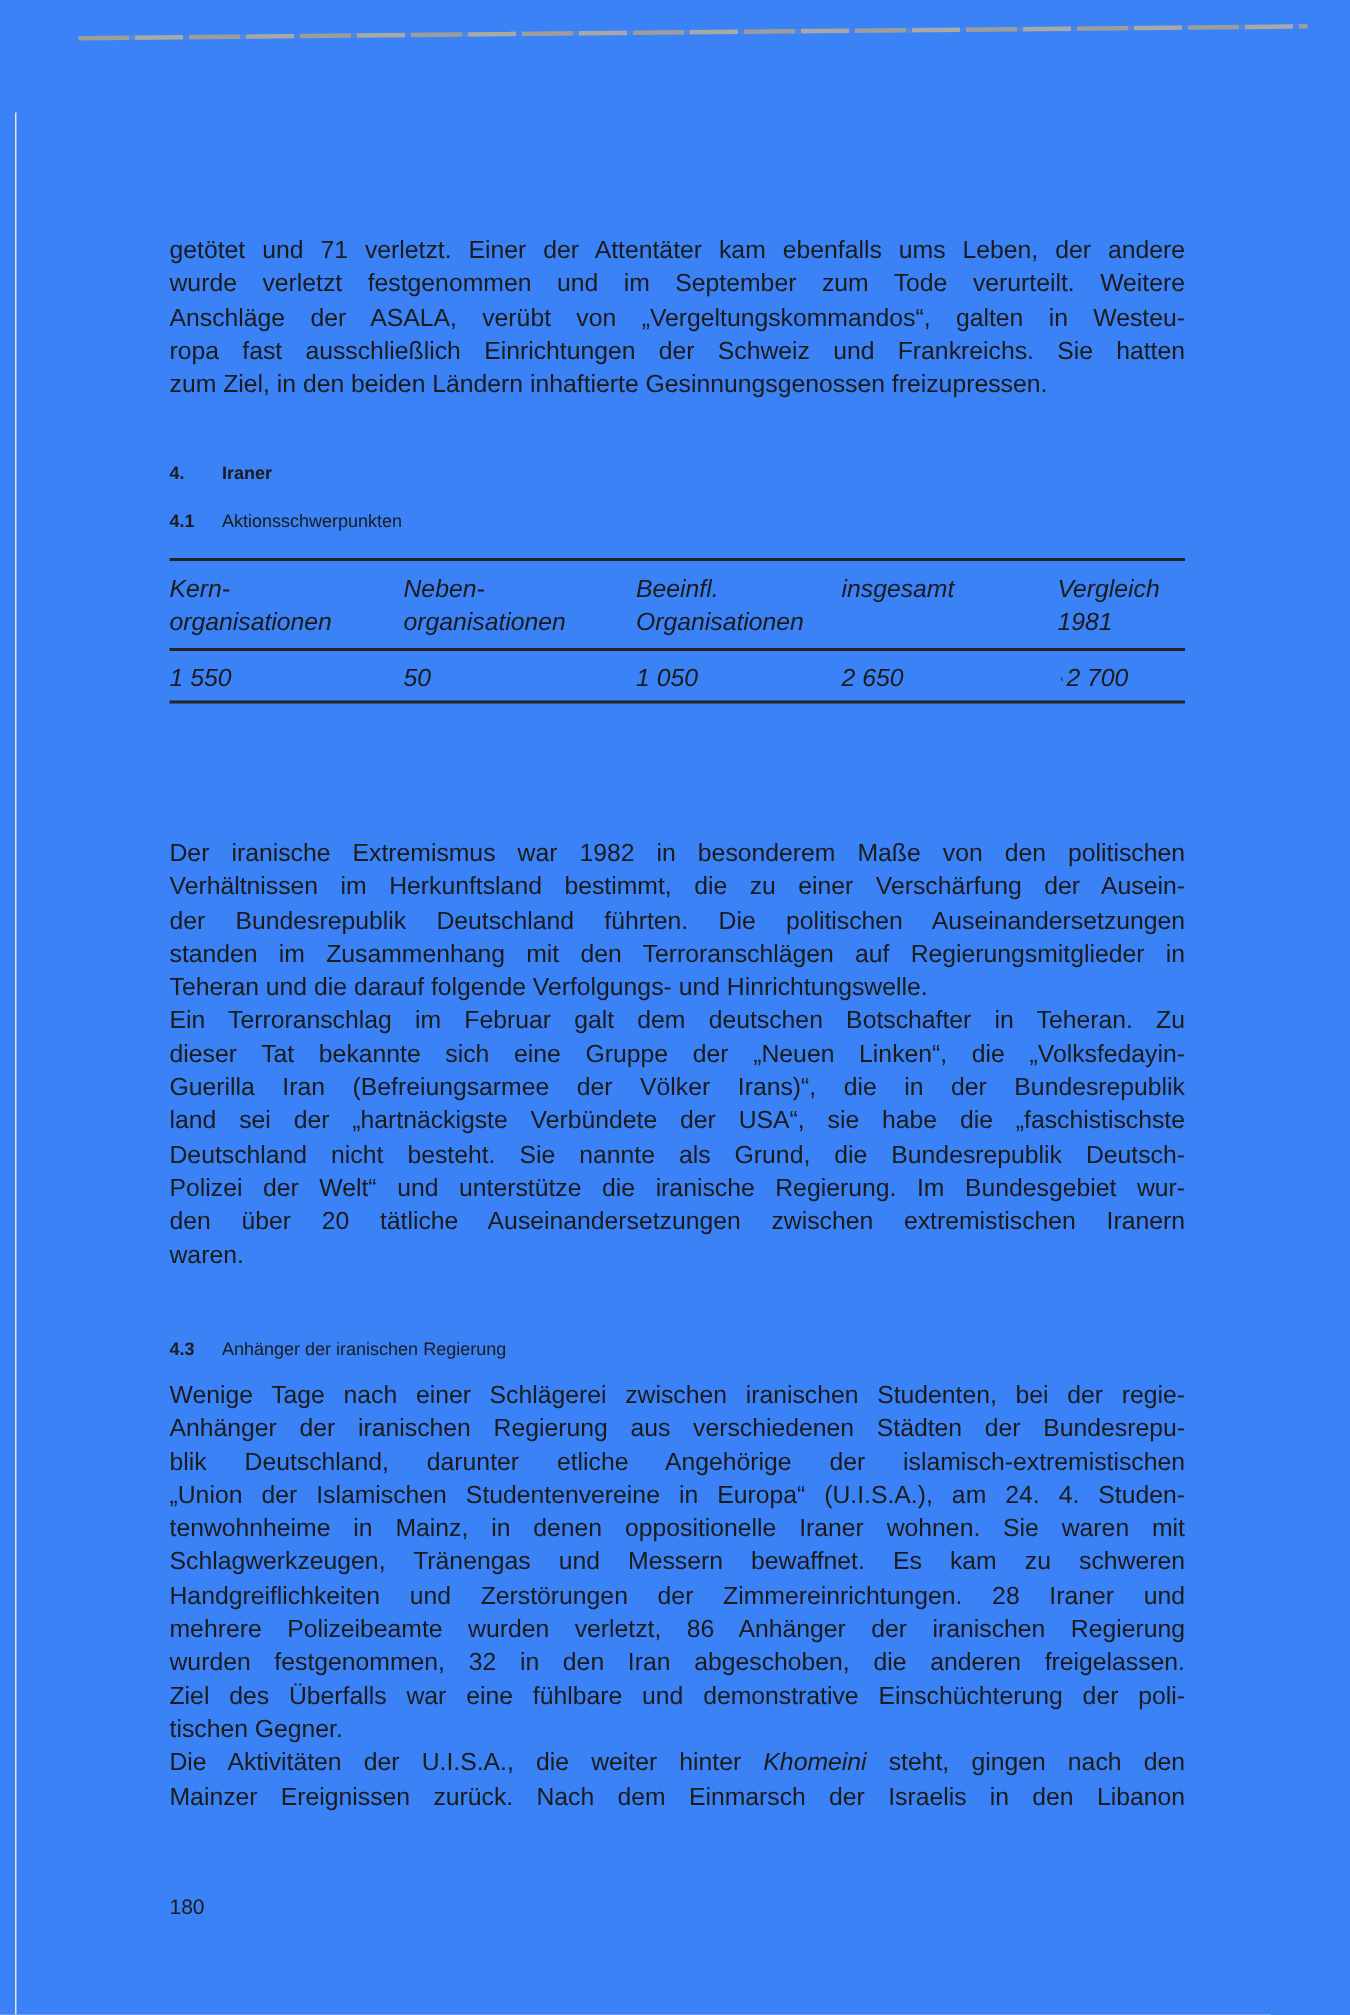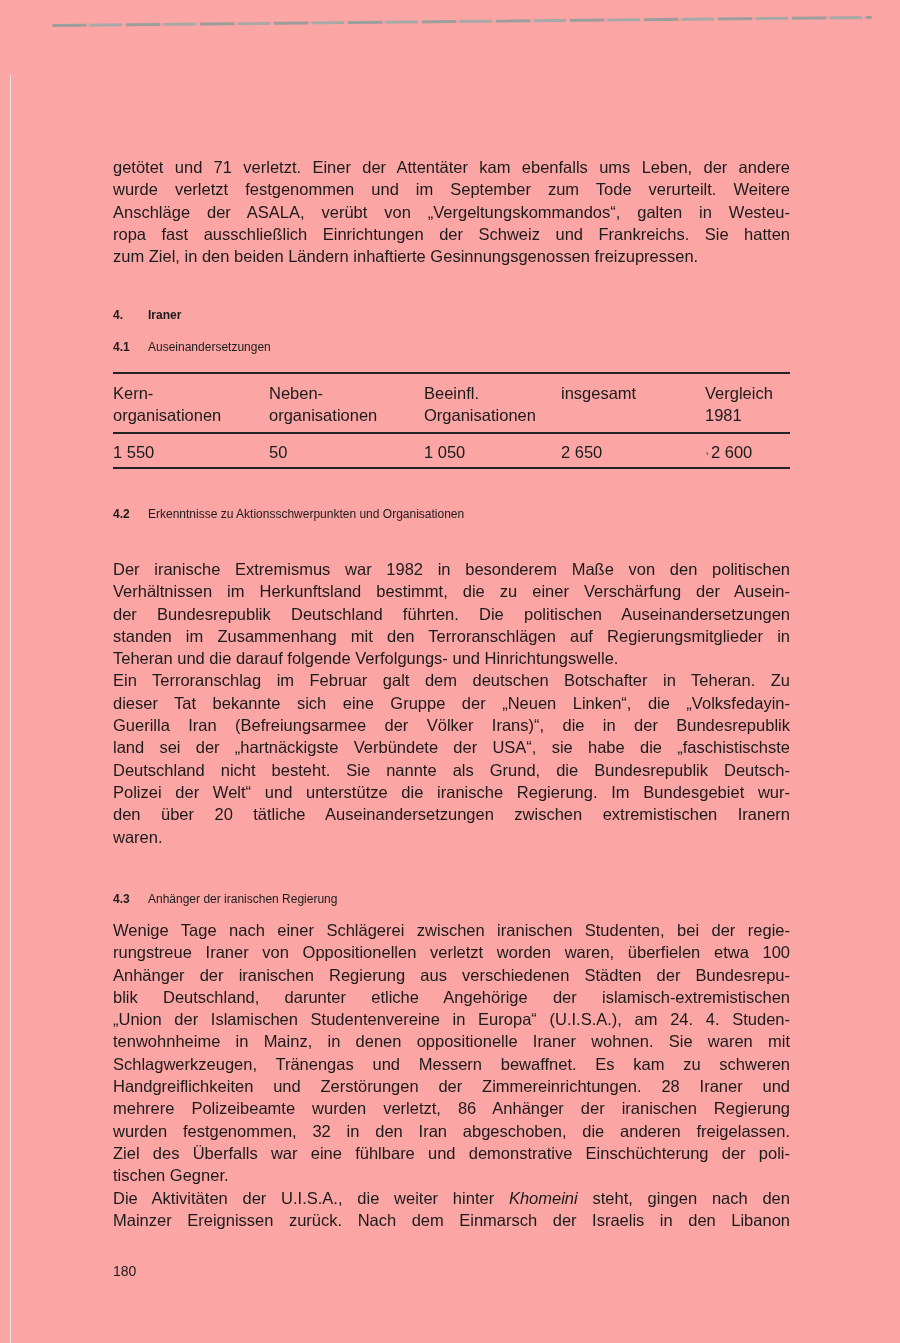--- a/index.html
+++ b/index.html
@@ -4,21 +4,21 @@
 <style>
   html, body { margin: 0; padding: 0; }
   body {
     width: 900px; height: 1343px;
     background: #f4f4f2;
     font-family: "Liberation Sans", "DejaVu Sans", sans-serif;
   }
   .sheet {
     position: relative;
     width: 900px; height: 1343px;
-    background: #fca5a5;
+    background: #3b82f6;
     overflow: hidden;
     color: #1b1b1b;
   }
   
   .scan-line-top {
     position: absolute; left: 52px; top: 20px; width: 820px; height: 3px;
     background: repeating-linear-gradient(90deg, #9d9d9b 0 34px, rgba(157,157,155,0.25) 34px 38px, #a8a8a6 38px 70px, rgba(157,157,155,0.1) 70px 74px);
     transform: rotate(-0.55deg);
     border-radius: 2px;
   }
@@ -38,21 +38,21 @@
   
   .heading { position: absolute; left: 113px; font-size: 12px; line-height: 21px; white-space: nowrap; }
   .hnum { font-weight: bold; display: inline-block; width: 35px; }
   .h-main .htitle { font-weight: bold; }
   
   .vtable { position: absolute; left: 113px; top: 372px; width: 677px; height: 98px; font-size: 16.5px; }
   .rule { position: absolute; left: 0; width: 100%; background: #242424; }
   .rule-top { top: 0; height: 2px; }
   .rule-mid { top: 60px; height: 2px; }
   .rule-bot { top: 95px; height: 2px; }
-  .tgrid { position: absolute; left: 0; width: 100%; display: grid; grid-template-columns: 156px 155px 137px 144px 85px; }
+  .tgrid { position: absolute; left: 0; width: 100%; display: grid; grid-template-columns: 156px 155px 137px 144px 85px; font-style: italic; }
   .thead { top: 11px; line-height: 21.5px; }
   .trow  { top: 70px; line-height: 20px; }
   .tick { font-size: 13px; display: inline-block; transform: translateY(4px) rotate(8deg); margin-right: 3px; color: #3a3a3a; }
   
   .pagenum { position: absolute; left: 113px; top: 1263px; font-size: 14px; }
 </style>
 </head>
 <body>
 
 <div class="sheet">
@@ -66,21 +66,21 @@
       <div class="jline"><span>Anschläge der ASALA, verübt von „Vergeltungskommandos“, galten in Westeu-</span></div>
       <div class="jline"><span>ropa fast ausschließlich Einrichtungen der Schweiz und Frankreichs. Sie hatten</span></div>
       <div class="jline flush"><span>zum Ziel, in den beiden Ländern inhaftierte Gesinnungsgenossen freizupressen.</span></div>
     </div>
 
   <div class="heading h-main" style="top:305px">
     <span class="hnum">4.</span><span class="htitle">Iraner</span>
   </div>
 
   <div class="heading" style="top:337px">
-    <span class="hnum">4.1</span><span class="htitle">Auseinandersetzungen</span>
+    <span class="hnum">4.1</span><span class="htitle">Aktionsschwerpunkten</span>
   </div>
 
   <div class="vtable">
     <div class="rule rule-top"></div>
     <div class="tgrid thead">
       <div>
         <div>Kern-</div>
         <div>organisationen</div>
       </div>
       <div>
@@ -99,28 +99,25 @@
         <div>Vergleich</div>
         <div>1981</div>
       </div>
     </div>
     <div class="rule rule-mid"></div>
     <div class="tgrid trow">
       <div>1 550</div>
       <div>50</div>
       <div>1 050</div>
       <div>2 650</div>
-      <div><span class="tick">‵</span><span>2 600</span></div>
+      <div><span class="tick">‵</span><span>2 700</span></div>
     </div>
     <div class="rule rule-bot"></div>
   </div>
 
-  <div class="heading" style="top:504px">
-    <span class="hnum">4.2</span><span class="htitle">Erkenntnisse zu Aktionsschwerpunkten und Organisationen</span>
-  </div>
 
   <div class="block" style="top:558px">
       <div class="jline"><span>Der iranische Extremismus war 1982 in besonderem Maße von den politischen</span></div>
       <div class="jline"><span>Verhältnissen im Herkunftsland bestimmt, die zu einer Verschärfung der Ausein-</span></div>
       <div class="jline"><span>der Bundesrepublik Deutschland führten. Die politischen Auseinandersetzungen</span></div>
       <div class="jline"><span>standen im Zusammenhang mit den Terroranschlägen auf Regierungsmitglieder in</span></div>
       <div class="jline flush"><span>Teheran und die darauf folgende Verfolgungs- und Hinrichtungswelle.</span></div>
       <div class="jline"><span>Ein Terroranschlag im Februar galt dem deutschen Botschafter in Teheran. Zu</span></div>
       <div class="jline"><span>dieser Tat bekannte sich eine Gruppe der „Neuen Linken“, die „Volksfedayin-</span></div>
       <div class="jline"><span>Guerilla Iran (Befreiungsarmee der Völker Irans)“, die in der Bundesrepublik</span></div>
@@ -130,21 +127,20 @@
       <div class="jline"><span>den über 20 tätliche Auseinandersetzungen zwischen extremistischen Iranern</span></div>
       <div class="jline flush"><span>waren.</span></div>
     </div>
 
   <div class="heading" style="top:889px">
     <span class="hnum">4.3</span><span class="htitle">Anhänger der iranischen Regierung</span>
   </div>
 
   <div class="block" style="top:919px">
       <div class="jline"><span>Wenige Tage nach einer Schlägerei zwischen iranischen Studenten, bei der regie-</span></div>
-      <div class="jline"><span>rungstreue Iraner von Oppositionellen verletzt worden waren, überfielen etwa 100</span></div>
       <div class="jline"><span>Anhänger der iranischen Regierung aus verschiedenen Städten der Bundesrepu-</span></div>
       <div class="jline"><span>blik Deutschland, darunter etliche Angehörige der islamisch-extremistischen</span></div>
       <div class="jline"><span>„Union der Islamischen Studentenvereine in Europa“ (U.I.S.A.), am 24. 4. Studen-</span></div>
       <div class="jline"><span>tenwohnheime in Mainz, in denen oppositionelle Iraner wohnen. Sie waren mit</span></div>
       <div class="jline"><span>Schlagwerkzeugen, Tränengas und Messern bewaffnet. Es kam zu schweren</span></div>
       <div class="jline"><span>Handgreiflichkeiten und Zerstörungen der Zimmereinrichtungen. 28 Iraner und</span></div>
       <div class="jline"><span>mehrere Polizeibeamte wurden verletzt, 86 Anhänger der iranischen Regierung</span></div>
       <div class="jline"><span>wurden festgenommen, 32 in den Iran abgeschoben, die anderen freigelassen.</span></div>
       <div class="jline"><span>Ziel des Überfalls war eine fühlbare und demonstrative Einschüchterung der poli-</span></div>
       <div class="jline flush"><span>tischen Gegner.</span></div>

